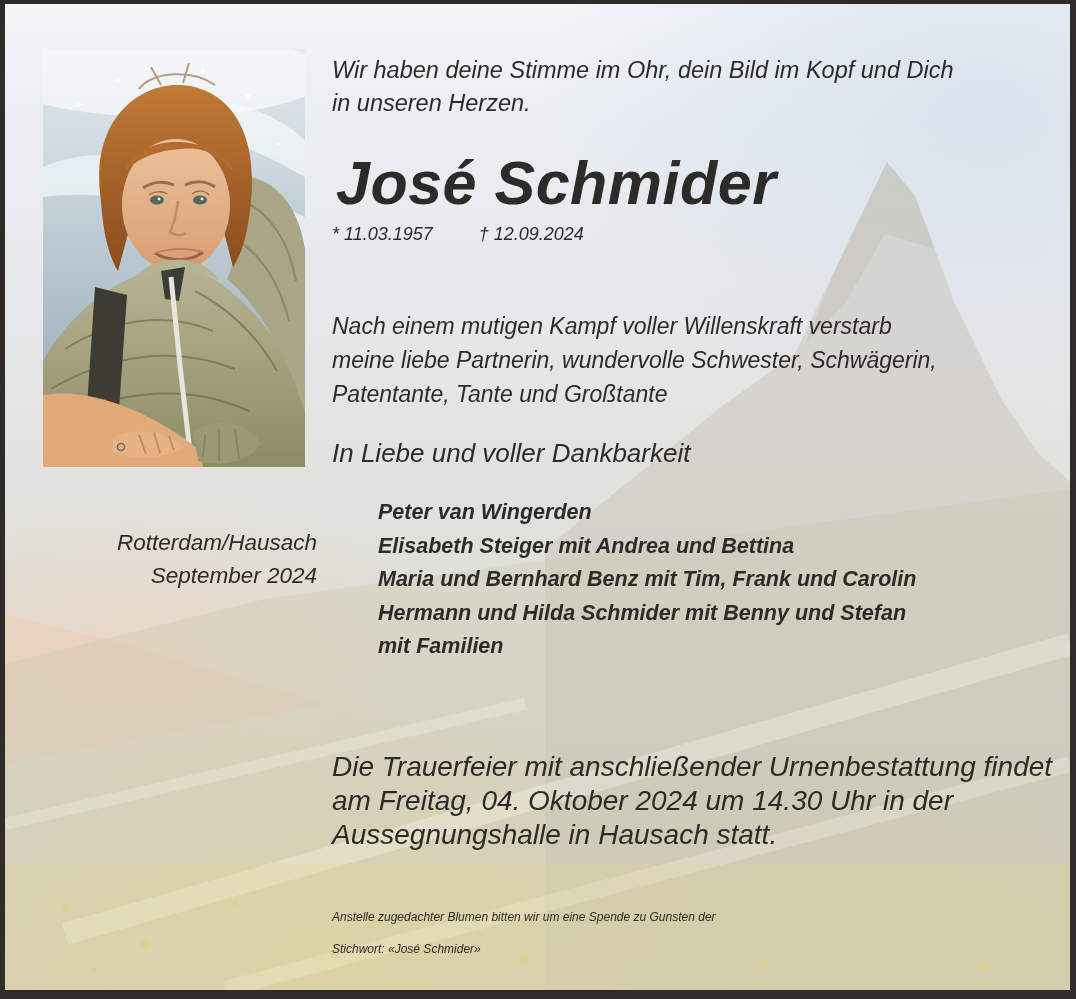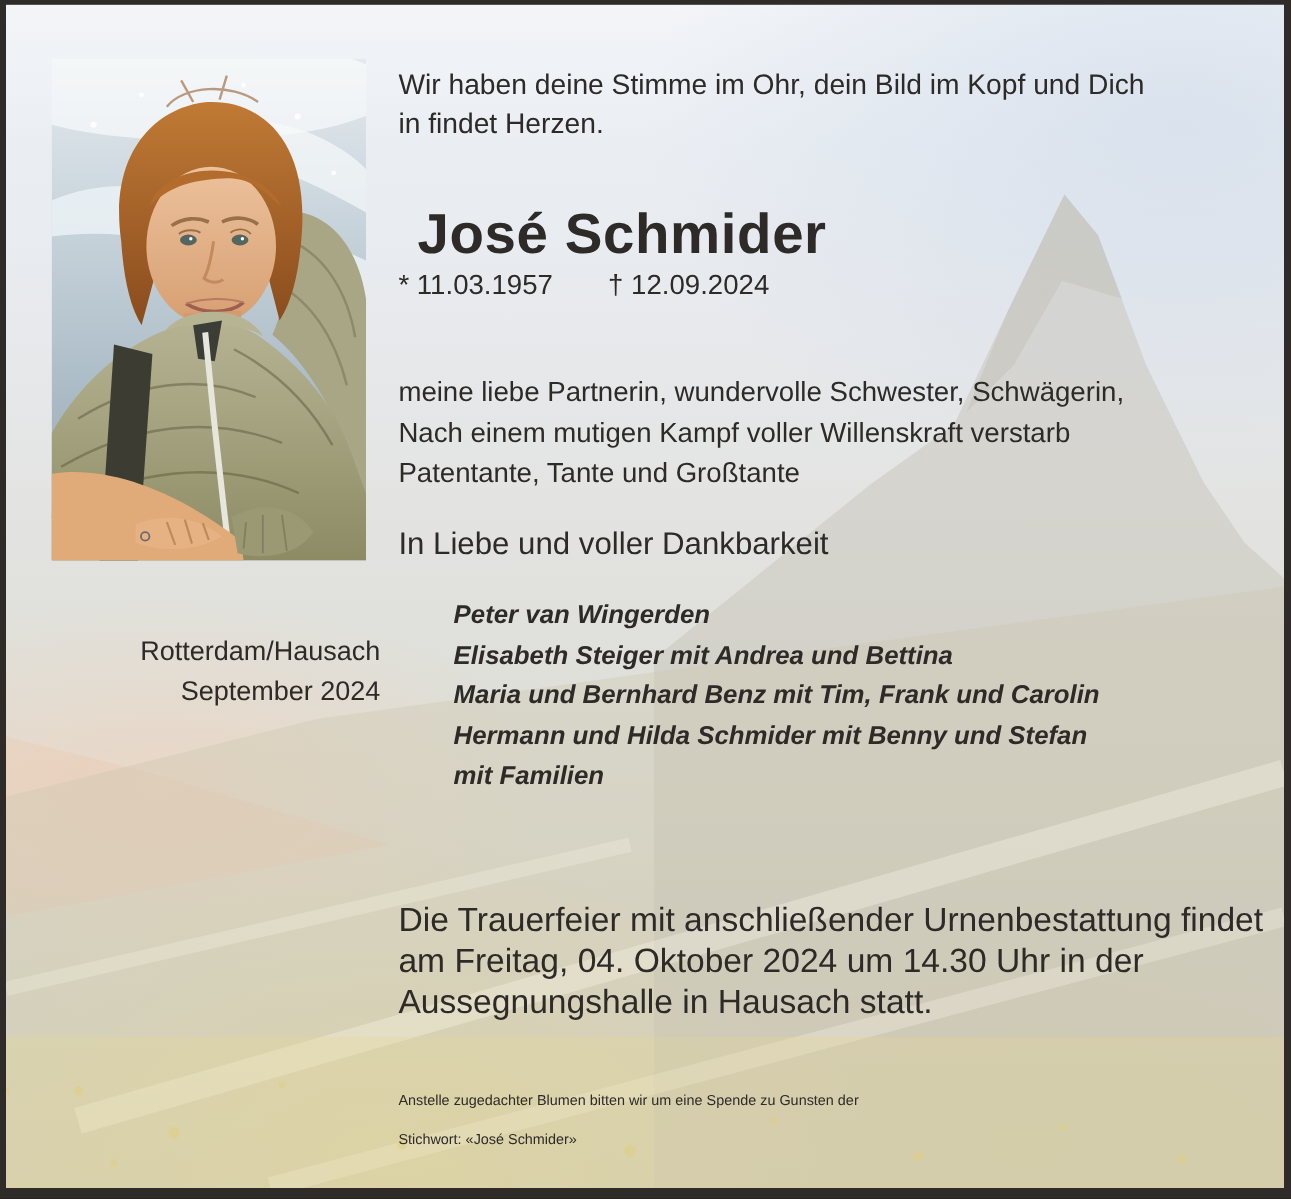--- a/index.html
+++ b/index.html
@@ -15,30 +15,30 @@
     background:
       radial-gradient(55% 40% at 30% 98%, rgba(233,219,150,0.50), rgba(233,219,150,0) 70%),
       radial-gradient(45% 30% at 80% 96%, rgba(215,203,148,0.38), rgba(215,203,148,0) 70%),
       radial-gradient(40% 22% at 12% 66%, rgba(243,210,186,0.55), rgba(243,210,186,0) 75%),
       radial-gradient(60% 45% at 92% 10%, rgba(205,217,233,0.60), rgba(205,217,233,0) 70%),
       linear-gradient(180deg,#f3f5f8 0%,#eaeef3 12%,#e7e9ec 28%,#e3e4e2 42%,
                       #dfe0da 56%,#dcdbd1 70%,#d9d7c8 82%,#d5d2bf 100%);
   }
   .bg-art { position:absolute; inset:0; width:100%; height:100%; }
 
-  .abs { position:absolute; }
+  .abs { position:absolute;font-style:italic; }
   .line { white-space:nowrap; }
 
   .photo { position:absolute; left:38px; top:45px; width:262px; height:418px; margin:0; }
   .photo svg { display:block; width:100%; height:100%; }
 
   .epitaph      { left:327px; top:50px;  font-size:23.5px; line-height:33px; }
-  .name         { left:325px; top:144px; font-size:47px; font-weight:bold;
-                  line-height:58px; margin:18px; letter-spacing:0.5px; }
-  .dates        { left:327px; top:220px; font-size:23px; }
+  .name         { left:325px; top:144px; font-size:61px; font-weight:bold;
+                  line-height:58px; margin:6px; letter-spacing:0.5px; }
+  .dates        { left:327px; top:220px; font-size:18px; }
   .dates .death { margin-left:46px; }
   .announcement { left:327px; top:305px; font-size:23px; line-height:34px; }
   .gratitude    { left:327px; top:434px; font-size:26px; }
   .place        { left:28px;  top:522px; width:284px; text-align:right;
                   font-size:22.5px; line-height:33px; }
   .mourners     { left:373px; top:492px; font-size:21.5px; line-height:33.5px;
                   font-weight:bold; font-style:italic; }
   .funeral      { left:327px; top:746px; font-size:28px; line-height:34px; }
   .donation     { left:327px; top:898px; font-size:12px;   line-height:31.5px; }
 </style>
@@ -169,32 +169,32 @@
         <g stroke="#6f6e52" stroke-width="1.5" fill="none" opacity="0.6">
           <path d="M162,386 L160,408"></path>
             <path d="M176,380 L176,412"></path>
             <path d="M192,380 L196,410"></path>
         </g>
       </svg>
     </figure>
 
     <div class="abs epitaph">
       <div class="line">Wir haben deine Stimme im Ohr, dein Bild im Kopf und Dich</div>
-      <div class="line">in findet Herzen.</div>
+      <div class="line">in unseren Herzen.</div>
     </div>
 
     <h1 class="abs name">José Schmider</h1>
 
     <div class="abs dates">
       <span class="birth">* 11.03.1957</span><span class="death">† 12.09.2024</span>
     </div>
 
     <div class="abs announcement">
+      <div class="line">Nach einem mutigen Kampf voller Willenskraft verstarb</div>
       <div class="line">meine liebe Partnerin, wundervolle Schwester, Schwägerin,</div>
-      <div class="line">Nach einem mutigen Kampf voller Willenskraft verstarb</div>
       <div class="line">Patentante, Tante und Großtante</div>
     </div>
 
     <div class="abs gratitude line">In Liebe und voller Dankbarkeit</div>
 
     <div class="abs place">
       <div class="line">Rotterdam/Hausach</div>
       <div class="line">September 2024</div>
     </div>
 

